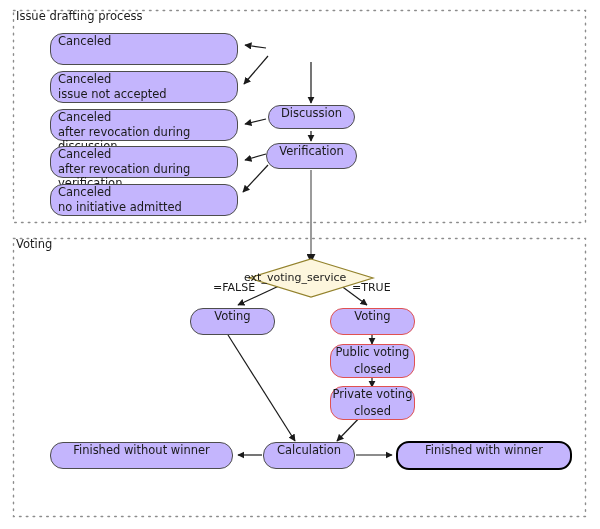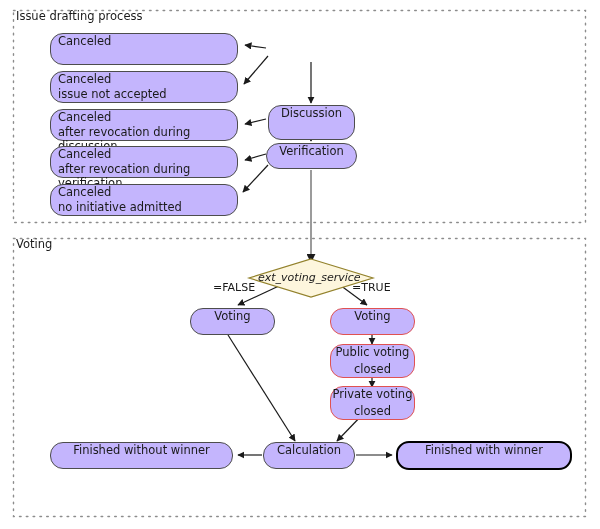--- a/index.html
+++ b/index.html
@@ -131,29 +131,29 @@
     <span class="ln">Canceled</span>
     <span class="ln">after revocation during verification</span>
   </div>
 
   <div class="node leftal" style="left:50px; top:184px; width:188px; height:32px;">
     <span class="ln">Canceled</span>
     <span class="ln">no initiative admitted</span>
   </div>
 
 
-  <div class="node center" style="left:268px; top:105px; width:87px; height:35px;">
+  <div class="node center" style="left:268px; top:105px; width:87px; height:24px;">
     <span class="ln">Discussion</span>
   </div>
 
   <div class="node center" style="left:266px; top:143px; width:91px; height:26px;">
     <span class="ln">Verification</span>
   </div>
 
-  <div class="decision-label" style="left:258px; top:271px;font-style:italic;">ext_voting_service</div>
+  <div class="decision-label" style="left:244px; top:271px;">ext_voting_service</div>
 
   <div class="edge-label" style="left:213px; top:281px;">=FALSE</div>
   <div class="edge-label" style="left:352px; top:281px;">=TRUE</div>
 
   <div class="node center" style="left:190px; top:308px; width:85px; height:27px;">
     <span class="ln">Voting</span>
   </div>
 
   <div class="node center red" style="left:330px; top:308px; width:85px; height:27px;">
     <span class="ln">Voting</span>

